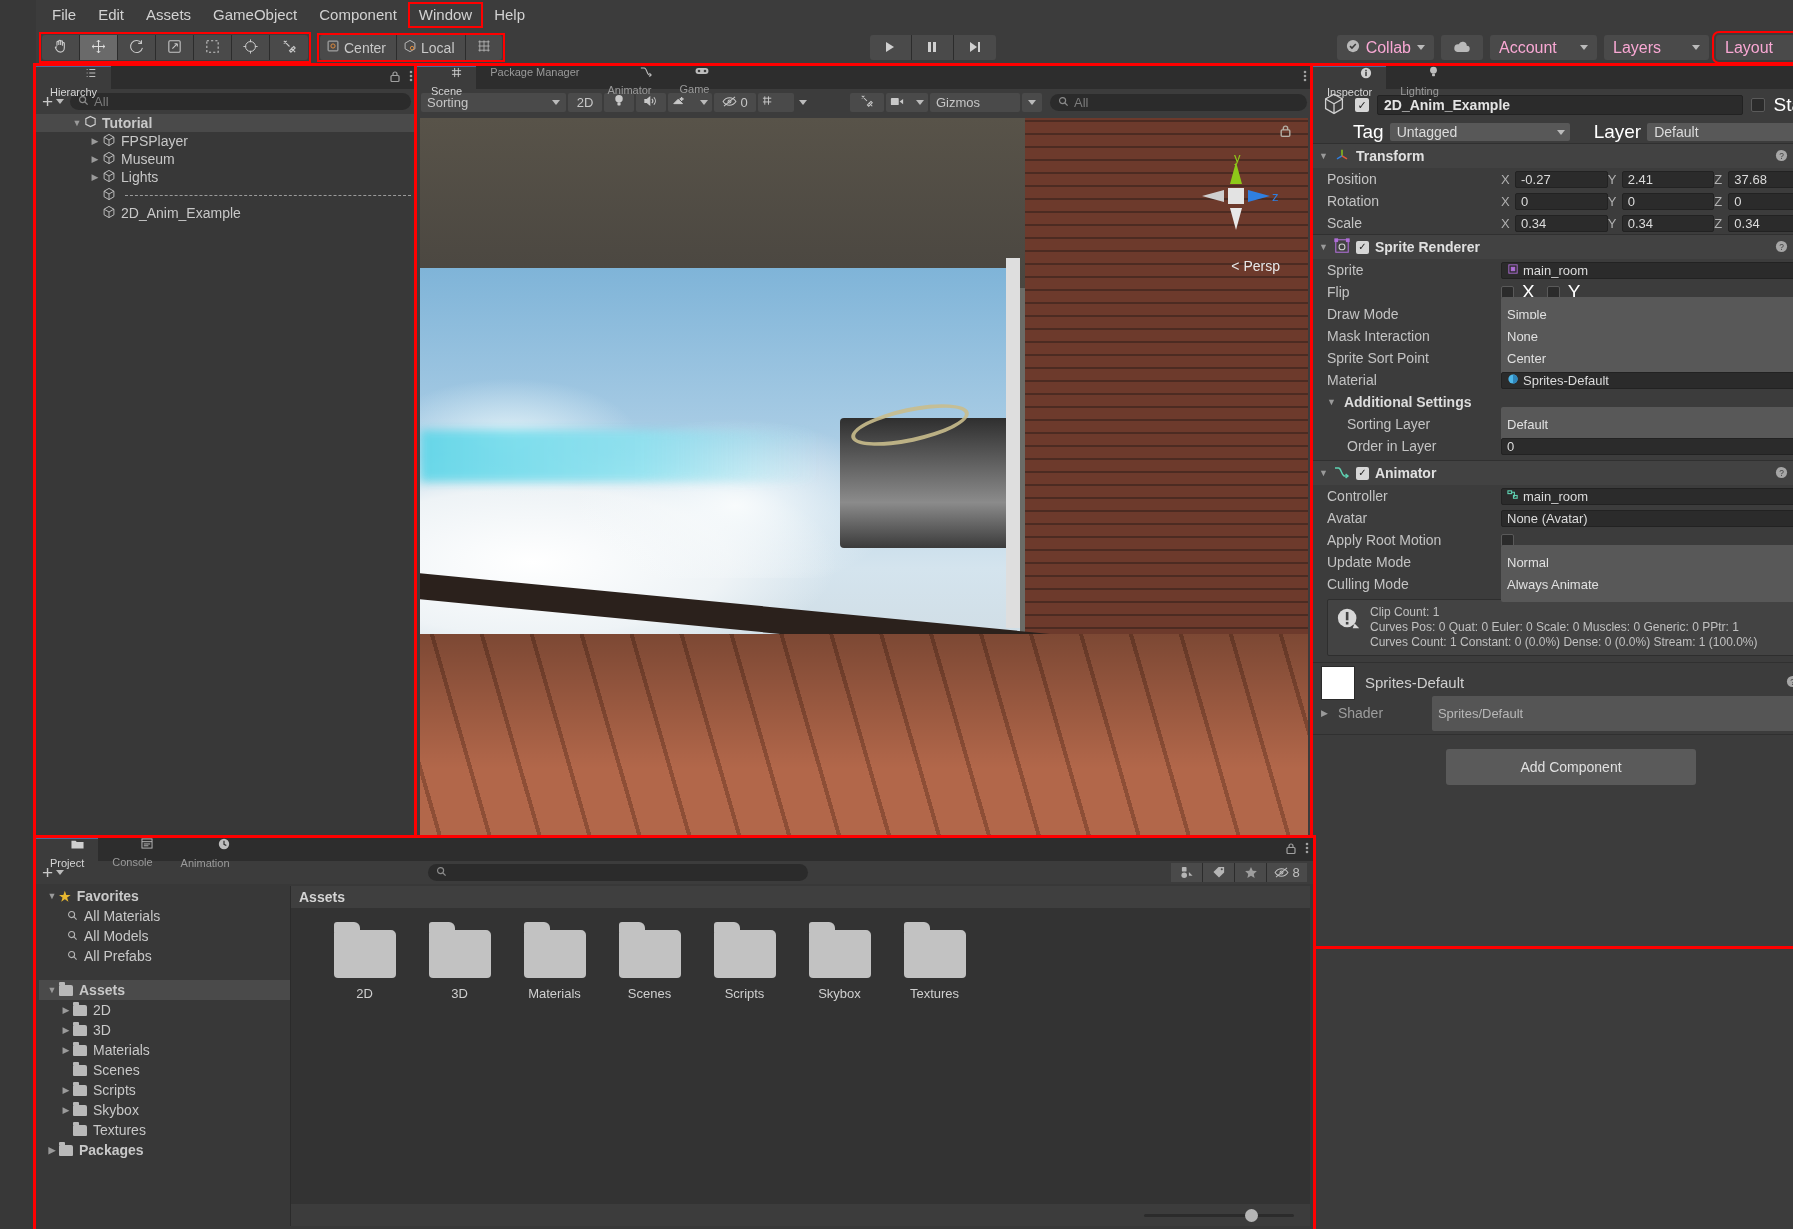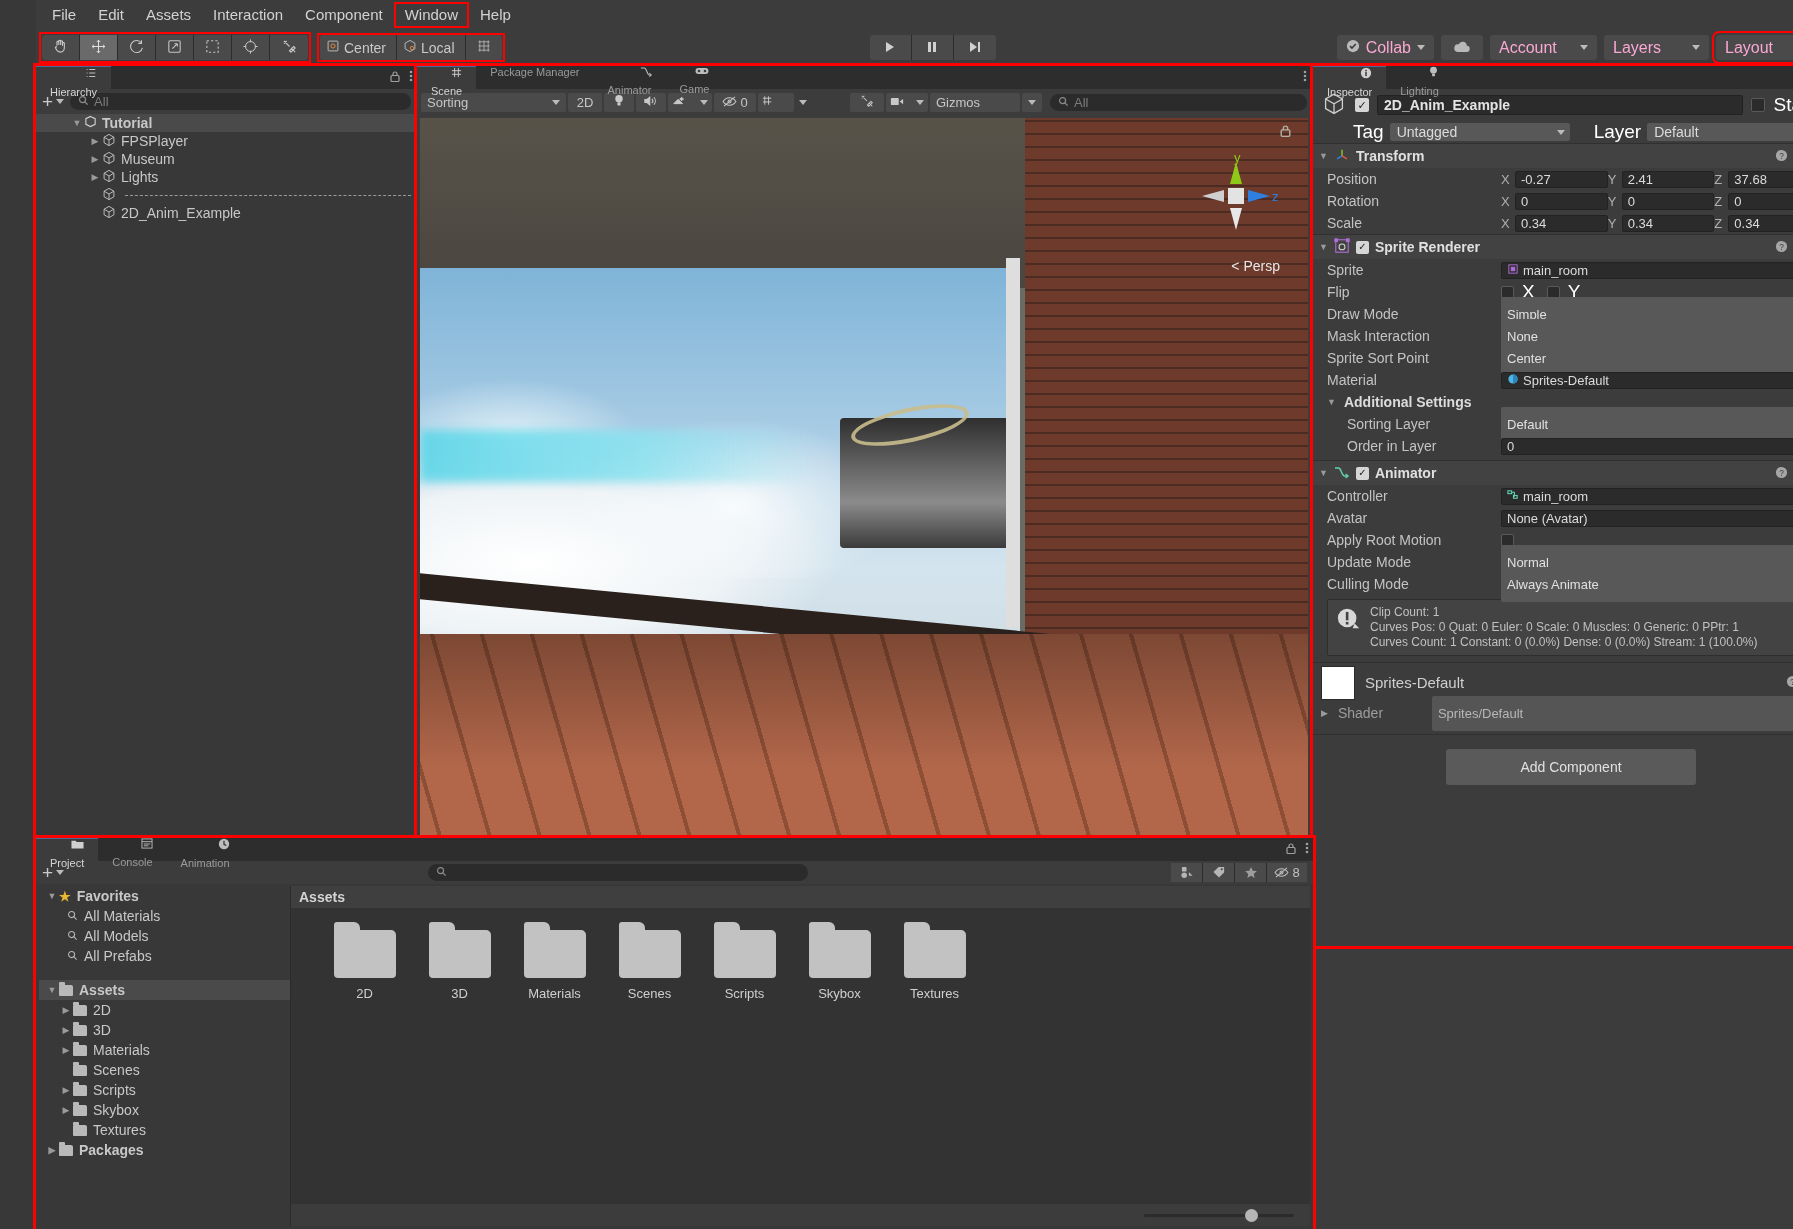--- a/index.html
+++ b/index.html
@@ -125,21 +125,21 @@
 </style>
 </head>
 <body>
 
 <div class="app">
 
   <div class="menubar">
     <div class="mi">File</div>
     <div class="mi">Edit</div>
     <div class="mi">Assets</div>
-    <div class="mi">Interaction</div>
+    <div class="mi">GameObject</div>
     <div class="mi">Component</div>
     <div class="mi hl">Window</div>
     <div class="mi">Help</div>
   </div>
 
   <div class="toolbar">
     <div class="tbgroup redbox">
       <div class="tbtn">
         <span><svg width="17" height="17" viewBox="0 0 24 24" fill="none" stroke="#c8c8c8" stroke-width="1.6">
               <path d="M7 11V6a1.3 1.3 0 0 1 2.6 0v4M9.6 10V4.6a1.3 1.3 0 0 1 2.6 0V10M12.2 10V5.2a1.3 1.3 0 0 1 2.6 0V11M14.8 11V7.6a1.3 1.3 0 0 1 2.6 0v6.2c0 3.4-2.3 6.2-5.5 6.2-2.4 0-4.2-1-5.3-3L5 14.2c-.6-1 .2-2.1 1.3-1.6l.7.5"></path>

